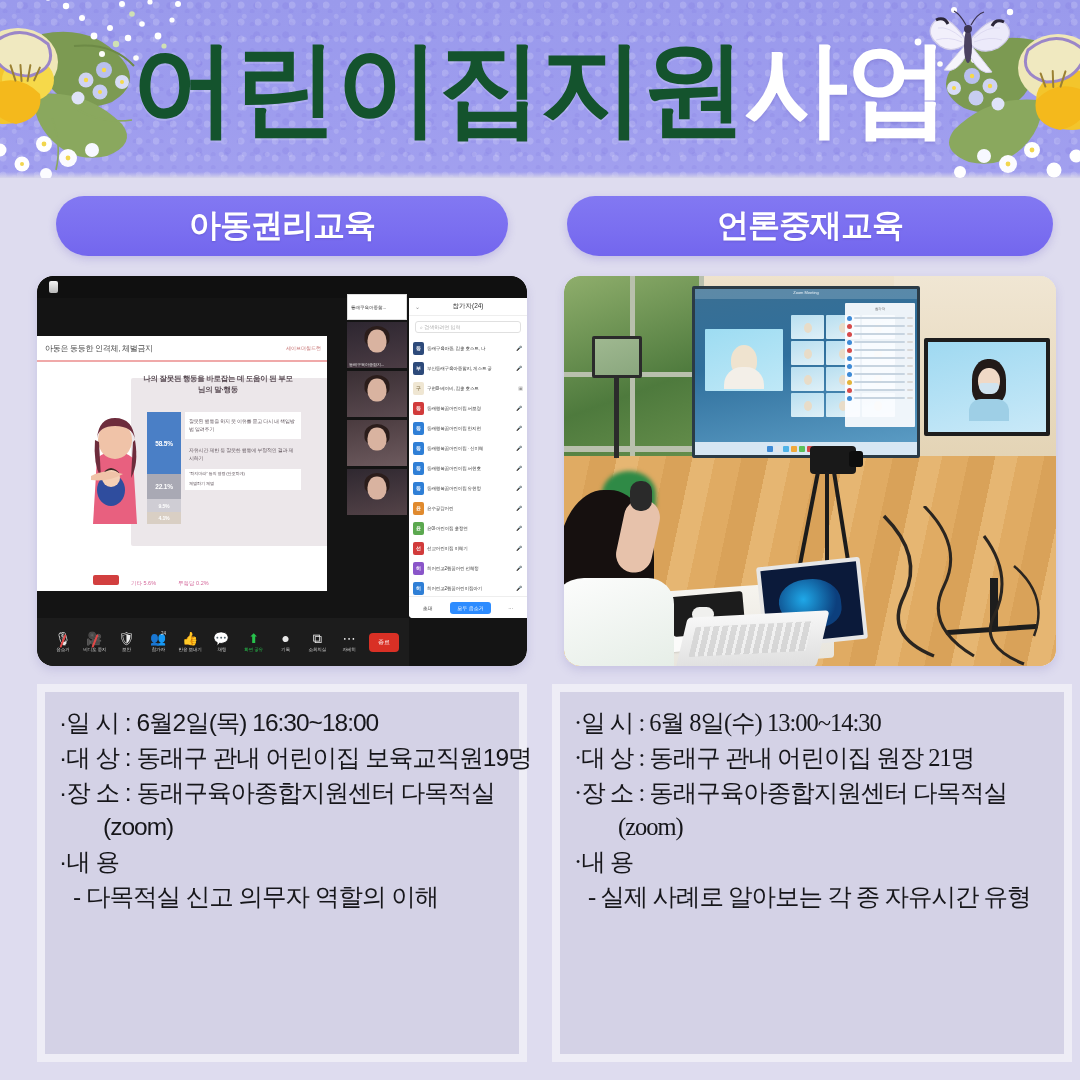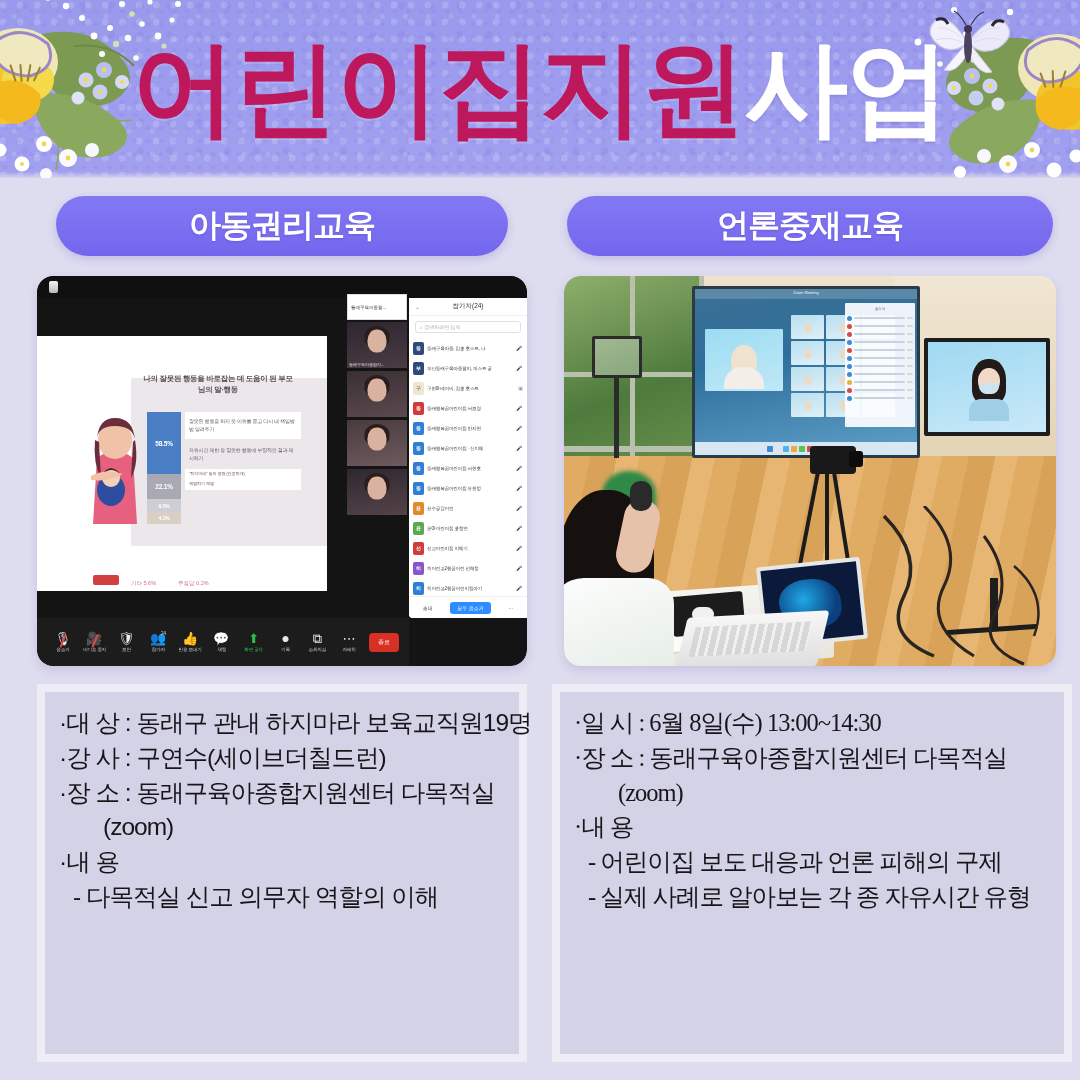--- a/index.html
+++ b/index.html
@@ -29,21 +29,21 @@
     content:""; position:absolute; left:0; right:0; bottom:0; height:6px;
     background:linear-gradient(180deg,rgba(210,208,235,0),#d6d4ea);
   }
 
   .title {
     position:absolute; left:0; top:36px; width:1080px;
     text-align:center; line-height:1;
     font-size:104px; font-weight:bold; letter-spacing:-2px;
     white-space:nowrap;
   }
-  .title .t-purple { color:#be185d; text-shadow:0 2px 0 rgba(255,255,255,.18);margin-top:46px; }
+  .title .t-purple { color:#14532d; text-shadow:0 2px 0 rgba(255,255,255,.18);margin-top:46px; }
   .title .t-white  { color:#ffffff; text-shadow:0 2px 3px rgba(90,80,180,.25); }
 
   
   .floral { position:absolute; pointer-events:none; }
   .fl-tl { left:-18px; top:-16px; width:250px; height:215px; }
   .fl-tr { right:-14px; top:-10px; width:250px; height:215px; transform:scaleX(-1); }
   .butterfly { position:absolute; right:62px; top:8px; width:96px; height:70px; }
 
   
   .body-area {
@@ -456,20 +456,24 @@
         </div>
 
         <div class="photo-frame">
           <div class="zoomshot">
 
             <div class="zs-topbar">
               <div class="zs-dot"></div>
             </div>
 
             <div class="zs-share">
+              <div class="zs-slide-head">
+                <span class="zs-slide-title">아동은 동등한 인격체, 체벌금지</span>
+                <span class="zs-slide-logo">세이브더칠드런</span>
+              </div>
               <div class="zs-slide-body">
                 <div class="zs-card"></div>
                 <div class="zs-q">나의 잘못된 행동을 바로잡는 데 도움이 된 부모님의 말·행동</div>
 
                 <svg class="zs-figure" viewBox="0 0 54 108">
                   <path d="M8 42 Q26 28 44 42 L48 108 L4 108Z" fill="#e8607f"></path>
                   <ellipse cx="26" cy="24" rx="17" ry="19" fill="#f0c3a8"></ellipse>
                   <path d="M8 22 Q10 2 26 2 Q44 2 46 24 Q44 10 26 10 Q10 10 8 22Z" fill="#6d2c3c"></path>
                   <path d="M6 24 Q4 48 12 62 L10 26Z" fill="#6d2c3c"></path>
                   <path d="M46 24 Q50 48 42 62 L44 26Z" fill="#6d2c3c"></path>
@@ -649,22 +653,22 @@
                 <span class="tb-ico">⋯</span>
                 <span class="tb-lbl">자세히</span>
               </div>
               <div class="tb-end">종료</div>
             </div>
 
           </div>
         </div>
 
         <div class="info-panel">
-          <div class="info-line">·대   상 : 동래구 관내 하지마라 보육교직원19명</div>
-          <div class="info-line">·강   사 : 구연수(세이브더칠드런)</div>
+          <div class="info-line">·일   시 : 6월2일(목) 16:30~18:00</div>
+          <div class="info-line">·대   상 : 동래구 관내 어린이집 보육교직원19명</div>
           <div class="info-line">·장   소 : 동래구육아종합지원센터 다목적실</div>
           <div class="info-line indent">(zoom)</div>
           <div class="info-line">·내   용</div>
           <div class="info-line bullet-sub">- 다목적실 신고 의무자 역할의 이해</div>
         </div>
       </div>
 
       <div class="col col-right">
 
         <div class="pill">
@@ -822,23 +826,23 @@
               <div class="rm-p-hair"></div>
               <div class="rm-p-shirt"></div>
               <div class="rm-p-arm"></div>
               <div class="rm-p-mic"></div>
             </div>
           </div>
         </div>
 
         <div class="info-panel">
           <div class="info-line">·일   시 : 6월 8일(수) 13:00~14:30</div>
+          <div class="info-line">·대   상 : 동래구 관내 어린이집 원장 21명</div>
           <div class="info-line">·장   소 : 동래구육아종합지원센터 다목적실</div>
           <div class="info-line indent">(zoom)</div>
           <div class="info-line">·내   용</div>
-          <div class="info-line bullet-sub">- 어린이집 보도 대응과 언론 피해의 구제</div>
           <div class="info-line bullet-sub">- 실제 사례로 알아보는 각 종 자유시간 유형</div>
         </div>
       </div>
 
     </div>
   </div>
 </div>
 
 </body></html>

